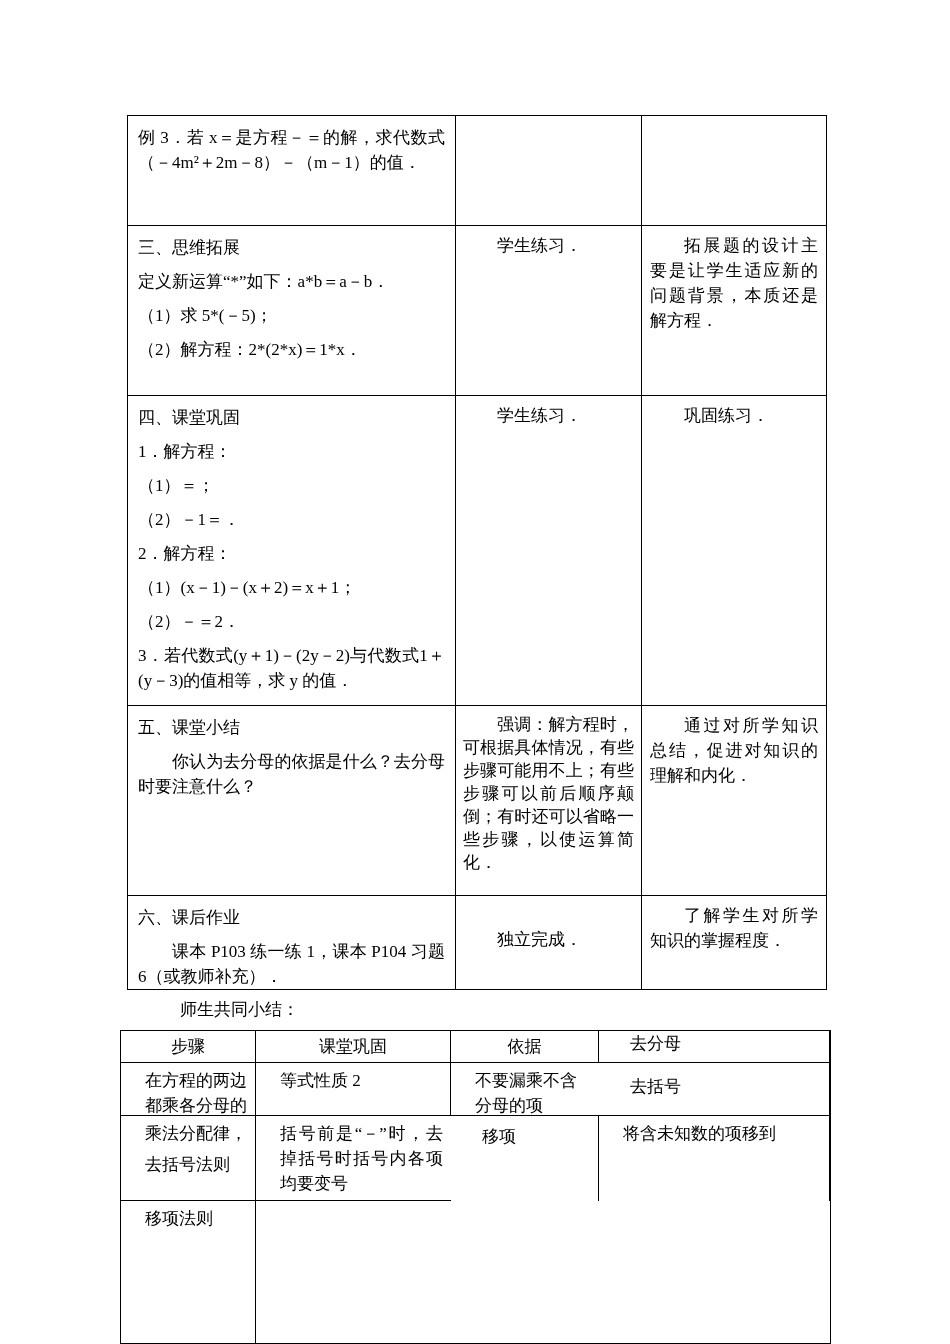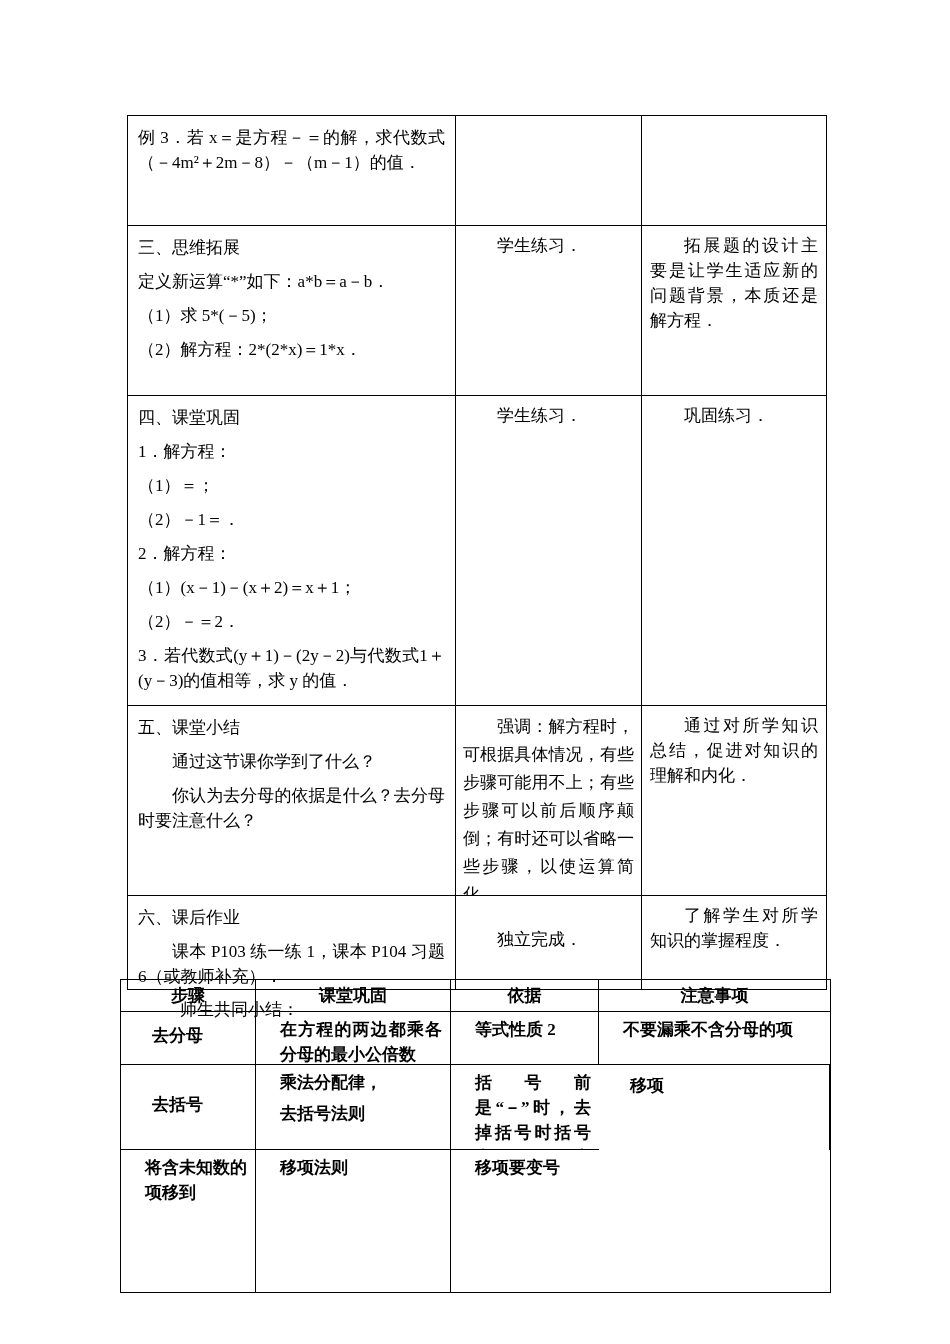--- a/index.html
+++ b/index.html
@@ -25,38 +25,37 @@
   .br { border-right:1px solid #000; }
   .bb { border-bottom:1px solid #000; }
 
   .act  { padding:9px 10px 0 10px; }
   .mid  { padding:7px 7px 0 7px; }
   .why  { padding:7px 8px 0 8px; }
 
   .p { font-size:17px; line-height:25px; margin:0 0 9px 0; }
   .j { text-align:justify; }
   .ind { text-indent:2em; }
-  .lh23 { line-height:28px; }
+  .lh23 { line-height:23px; }
   .padtop { padding-top:31px; }
 
   
   .summary-intro {
     position:absolute; left:180px; top:997px;
     font-size:17px; line-height:25px;
   }
 
   
   .t2 {
-    position:absolute; left:120px; top:979px;
+    position:absolute; left:120px; top:1030px;
     width:711px;
     border:1px solid #000;
     display:grid;
     grid-template-columns:135px 195px 148px 231px;
     grid-template-rows:32px 53px 85px 142px;
-    font-weight:bold;
   }
   .hcell {
     display:flex; align-items:center; justify-content:center;
     font-size:17px;
   }
   .dcell { padding:5px 8px 0 8px; }
   .stepcell { padding-left:15px; display:flex; align-items:center; }
   .stepcell.topalign { display:block; padding-top:8px; }
   .t2 .p { margin:0 0 6px 16px; }
 </style>
@@ -98,21 +97,20 @@
     </div>
     <div class="cell br bb mid">
       <p class="p ind">学生练习．</p>
     </div>
     <div class="cell bb why">
       <p class="p ind">巩固练习．</p>
     </div>
 
     <div class="cell br bb act">
       <p class="p">五、课堂小结</p>
-      <p class="p ind">通过这节课你学到了什么？</p>
       <p class="p j ind">你认为去分母的依据是什么？去分母时要注意什么？</p>
     </div>
     <div class="cell br bb mid">
       <p class="p j ind lh23">强调：解方程时，可根据具体情况，有些步骤可能用不上；有些步骤可以前后顺序颠倒；有时还可以省略一些步骤，以使运算简化．</p>
     </div>
     <div class="cell bb why">
       <p class="p j ind">通过对所学知识总结，促进对知识的理解和内化．</p>
     </div>
 
     <div class="cell br act">
@@ -128,21 +126,20 @@
 
   </div>
 
   <div class="summary-intro">师生共同小结：</div>
 
   <div class="t2">
 
     <div class="cell br bb hcell">步骤</div>
     <div class="cell br bb hcell">课堂巩固</div>
     <div class="cell br bb hcell">依据</div>
-    <div class="cell bb hcell">注意事项</div>
 
     <div class="cell br bb stepcell">
       <p class="p">去分母</p>
     </div>
     <div class="cell br bb dcell">
       <p class="p j">在方程的两边都乘各分母的最小公倍数</p>
     </div>
     <div class="cell br bb dcell">
       <p class="p">等式性质 2</p>
     </div>
@@ -163,19 +160,16 @@
 
     <div class="cell br stepcell topalign">
       <p class="p">移项</p>
     </div>
     <div class="cell br dcell">
       <p class="p">将含未知数的项移到</p>
     </div>
     <div class="cell br dcell">
       <p class="p">移项法则</p>
     </div>
-    <div class="cell dcell">
-      <p class="p">移项要变号</p>
-    </div>
 
   </div>
 
 </div>
 
 </body></html>

